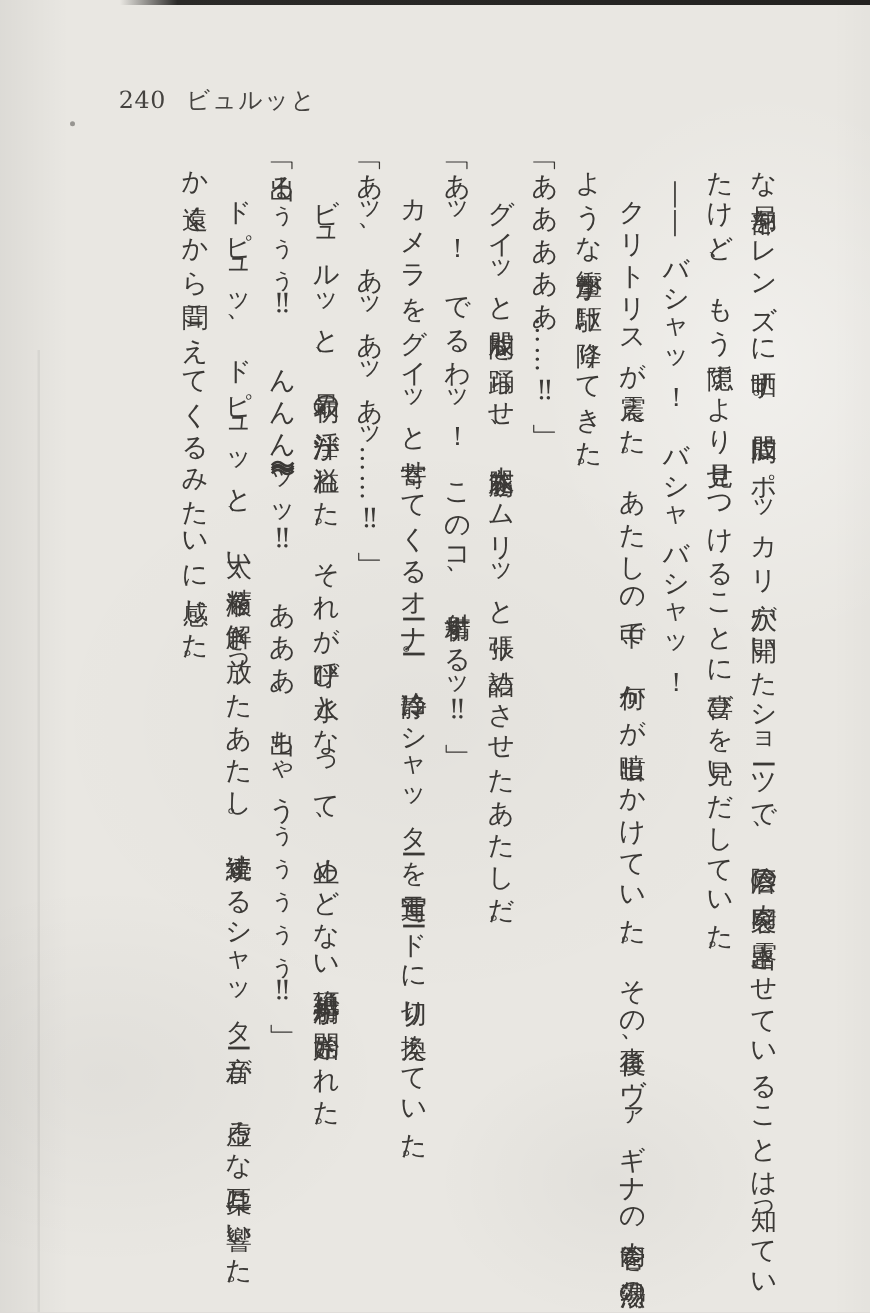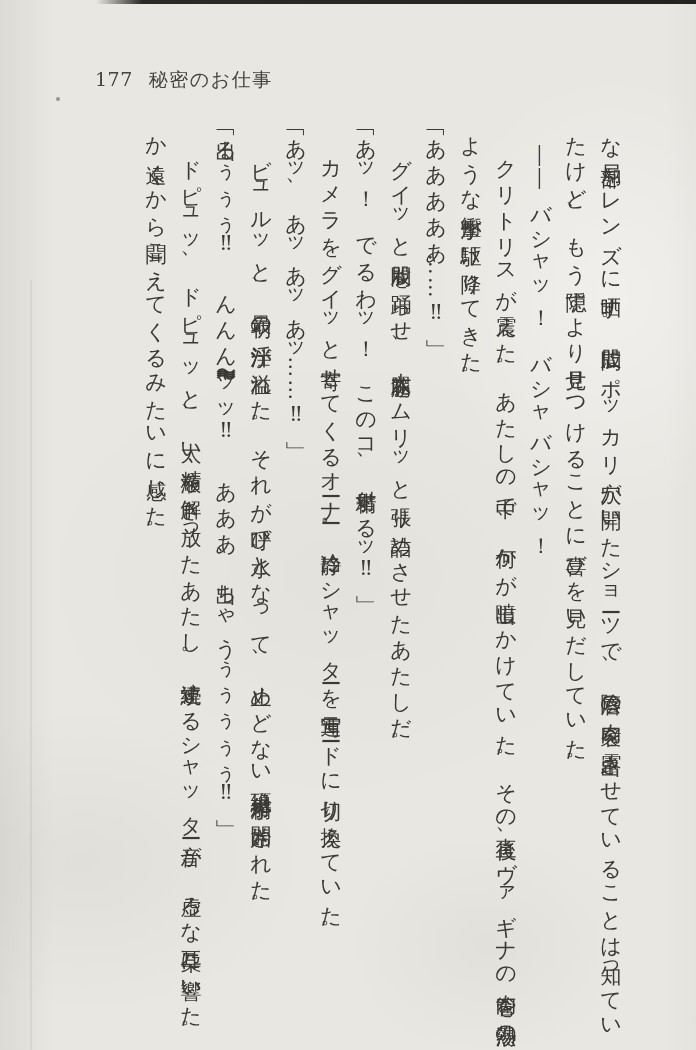--- a/index.html
+++ b/index.html
@@ -90,22 +90,22 @@
 </head>
 <body>
 
 <div class="page">
 
   <div class="scan-edge-top"></div>
   <div class="crease"></div>
   <div class="speck"></div>
 
   <div class="running-head">
-    <span class="folio">177</span>
-    <span class="title">秘密のお仕事</span>
+    <span class="folio">240</span>
+    <span class="title">ビュルッと</span>
   </div>
 
   <div class="vtext">
       <p>な局部をレンズに晒す。股間にポッカリ穴が開いたショーツで、陰唇の肉襞を露出させていることは知っていたけど、もう隠すより見せつけることに喜びを見いだしていた。</p>
       <p class="indent">――バシャッ！　バシャバシャッ！</p>
       <p class="indent">クリトリスが震えた。あたしの中で、何かが噴出しかけていた。その直後、ヴァギナの肉管を熱湯のような衝撃が駆け降りてきた。</p>
       <p>「あああああ……‼」</p>
       <p class="indent">グイッと股間を踊らせ、大腿筋をムリッと張り詰めさせたあたしだ。</p>
       <p>「あッ！　でるわッ！　このコ、射精するッ‼」</p>
       <p class="indent">カメラをグイッと寄せてくるオーナー。冷静にシャッターを連写モードに切り換えていた。</p>

